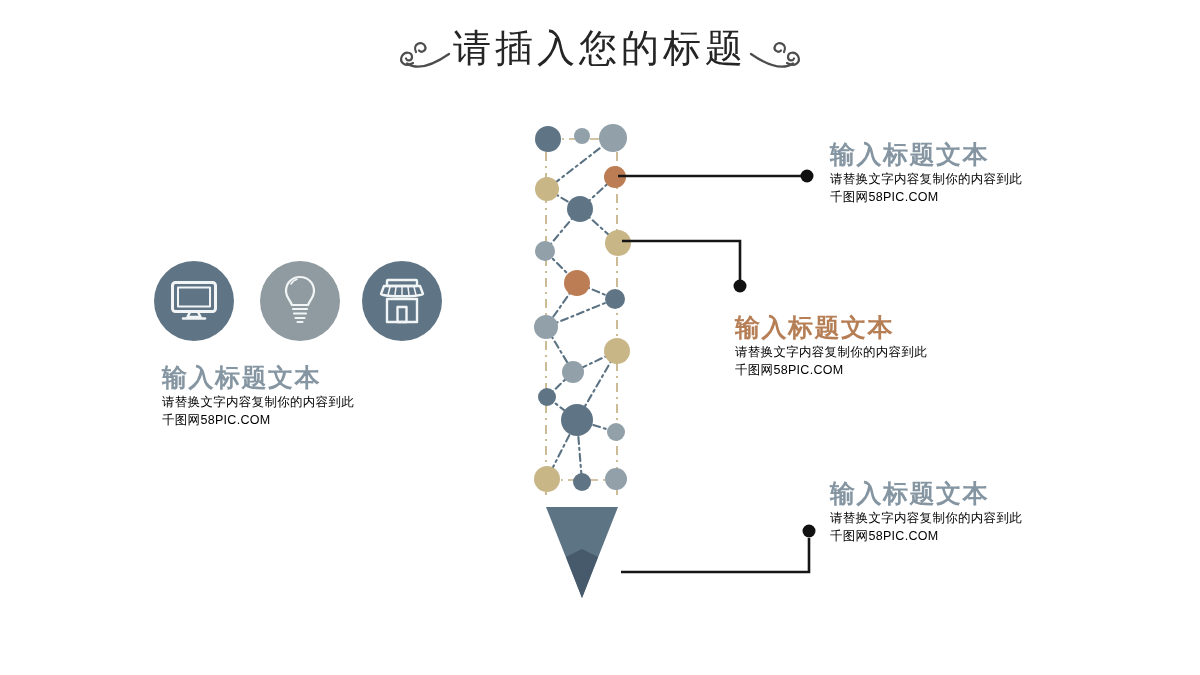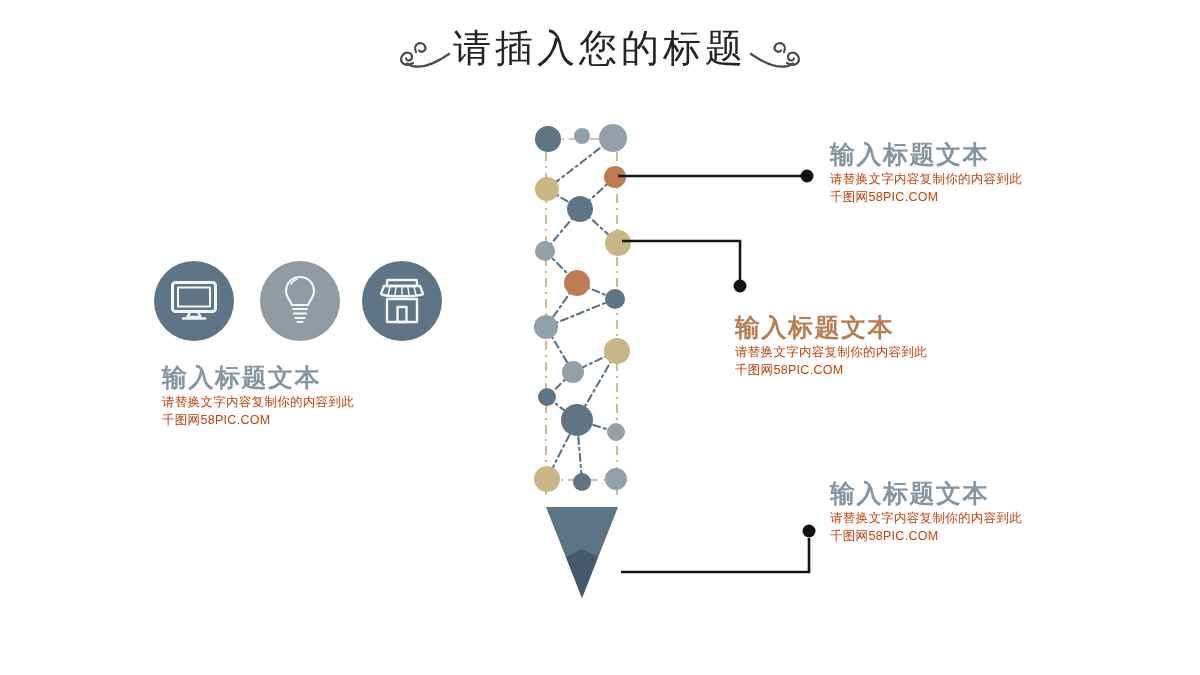--- a/index.html
+++ b/index.html
@@ -27,21 +27,21 @@
   .icon-circle.dark{background:#5f7586;}
   .icon-circle.light{background:#8f9ba0;}
   
   .tblock{position:absolute;width:230px;}
   .tblock-title{
     font-size:25px;font-weight:700;letter-spacing:1.5px;
     color:#8596a2;margin:0 0 6px 0;line-height:22px;
   }
   .tblock-title.orange{color:#b67e55;}
   .tblock-body{
-    font-size:12.5px;color:#c2410c;line-height:17.5px;letter-spacing:0.3px;
+    font-size:12.5px;color:#000000;line-height:17.5px;letter-spacing:0.3px;
   }
   
   .pencil-layer{position:absolute;left:0;top:0;}
 </style>
 </head>
 <body>
 
 <div class="slide">
 
   <div class="title-row">

